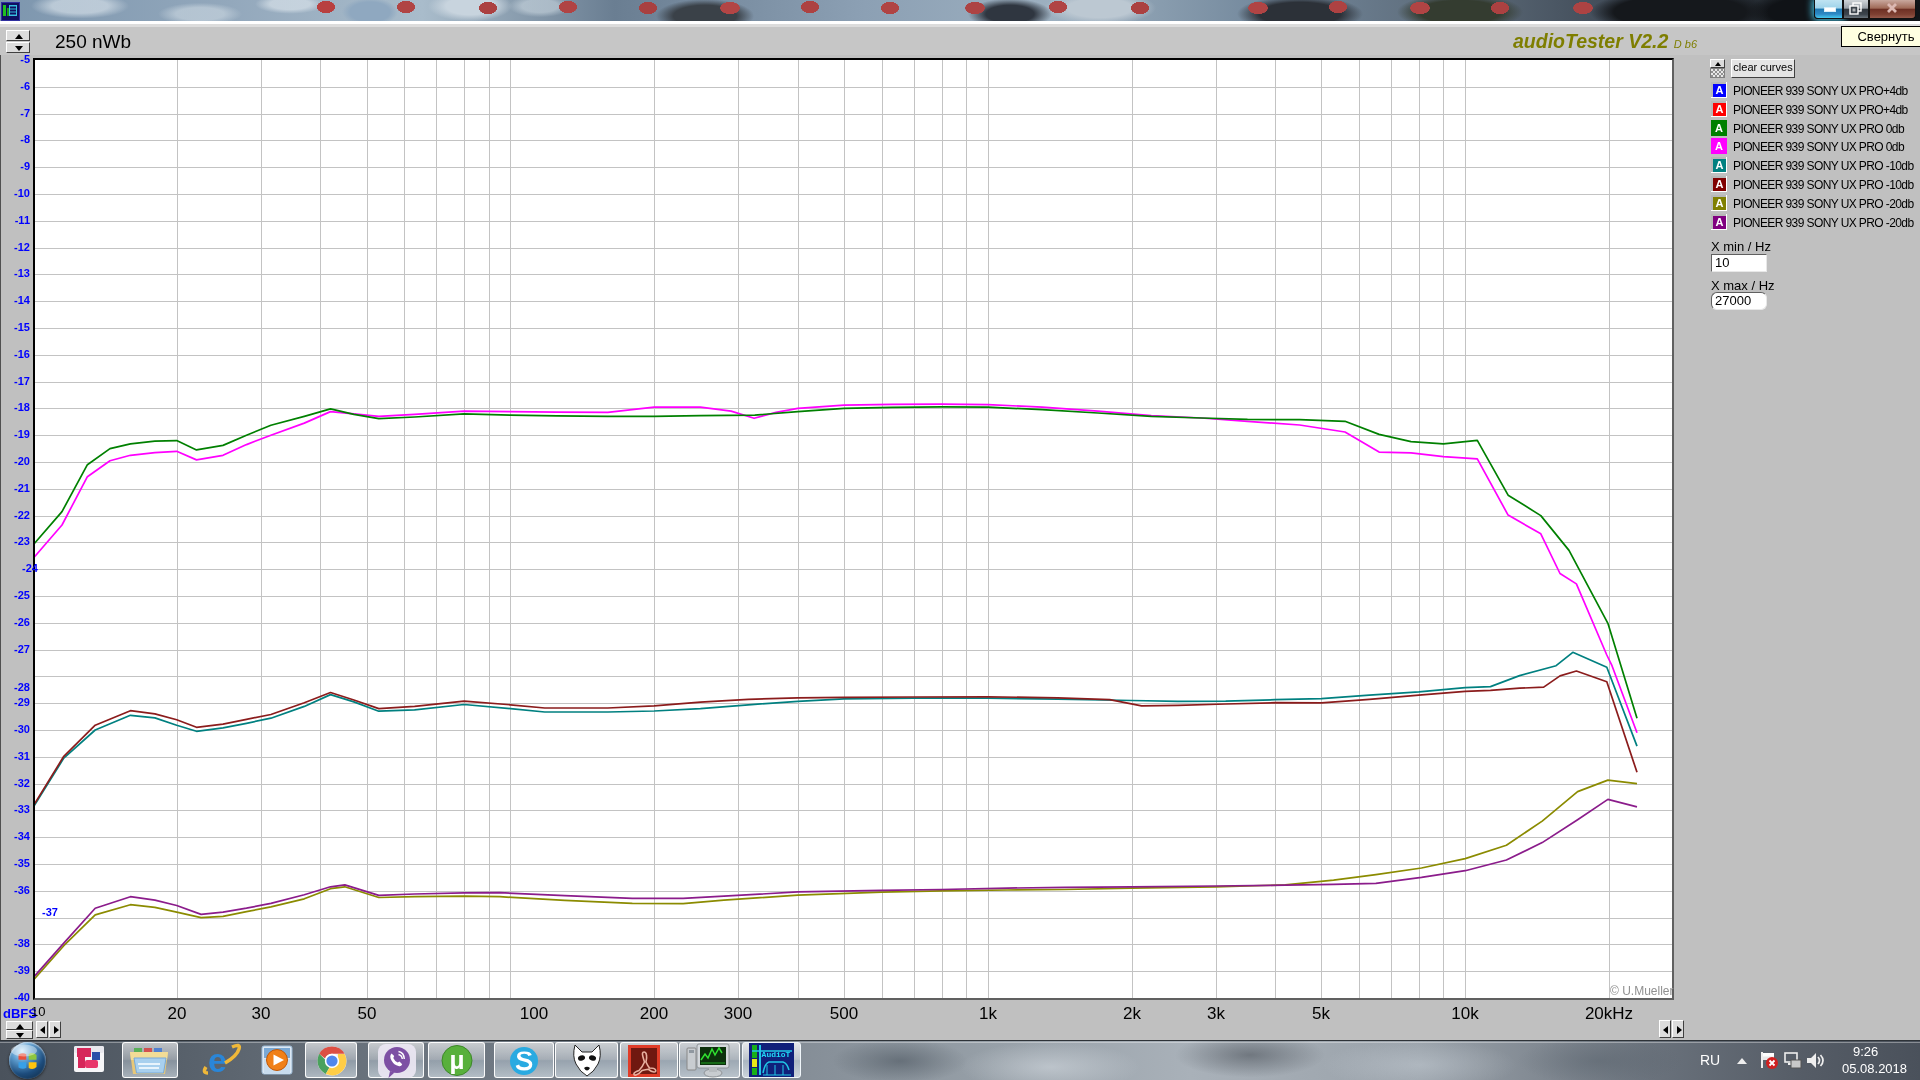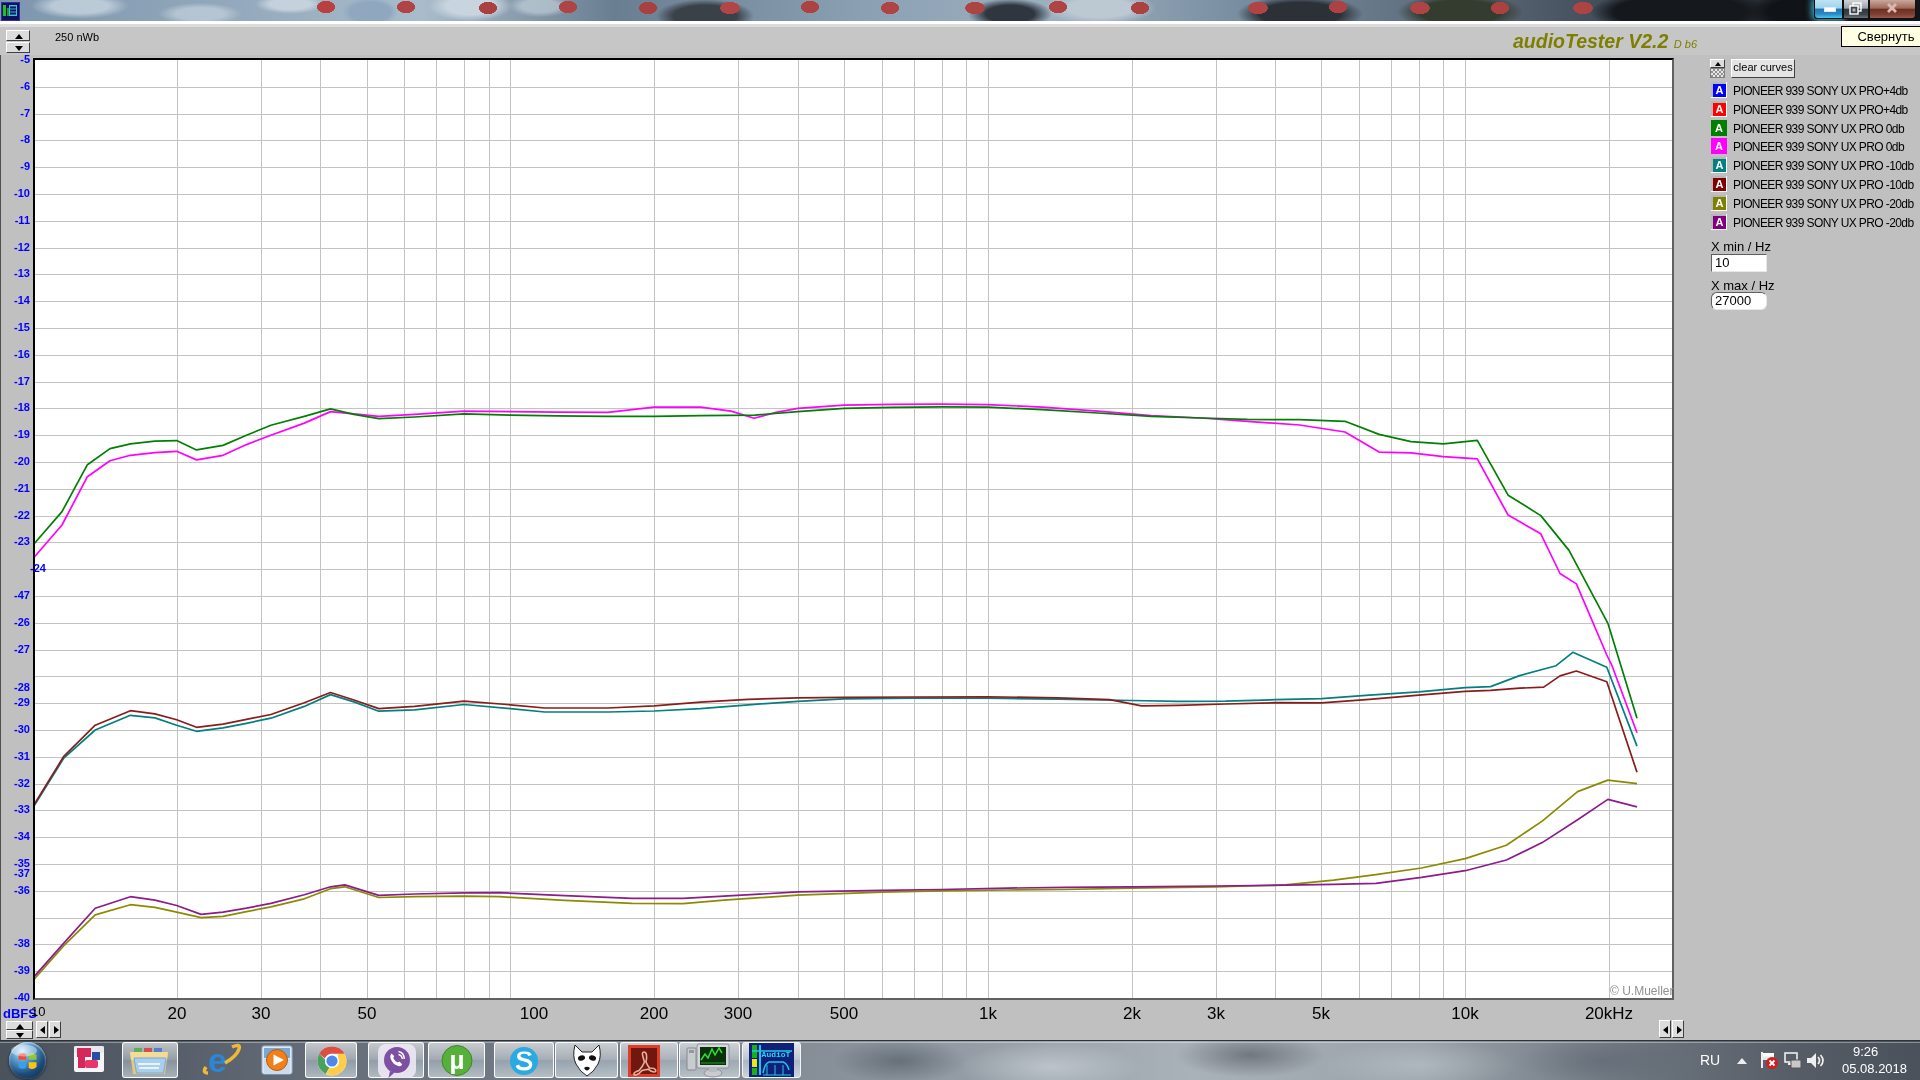--- a/index.html
+++ b/index.html
@@ -43,21 +43,21 @@
 #btnmin{left:1814px;width:29px;background:linear-gradient(#bfe3f2 0%,#9fd3ea 45%,#1f78b0 50%,#2d88c4 78%,#45c8ee 100%);border-radius:0 0 0 4px;box-shadow:0 0 7px 2px rgba(80,220,255,.8);}
 #btnmax{left:1843px;width:26px;background:linear-gradient(#cfd4d8 0%,#9aa1a8 45%,#31373e 52%,#3c444c 80%,#6a747c 100%);}
 #btnclose{left:1869px;width:47px;background:linear-gradient(#c9a89e 0%,#a06a58 45%,#6e3024 52%,#7e4032 80%,#95594a 100%);border-radius:0 0 4px 0;}
 .glyph{position:absolute;color:#fff;}
 
 #topwhite{left:0;top:21px;width:1920px;height:3px;background:#fff;}
 #toolbar{left:0;top:24px;width:1920px;height:31px;background:linear-gradient(#dcdcdc 0 3px,#c6c6c6 3px 100%);}
 #winbg{left:0;top:55px;width:1920px;height:985px;background:#c0c0c0;border-left:1px solid #505050;box-sizing:border-box;}
 .spbtn{background:#dcdcdc;border-top:1px solid #fff;border-left:1px solid #fff;border-right:1px solid #404040;border-bottom:1px solid #404040;box-sizing:border-box;}
 .tri{width:0;height:0;position:absolute;}
-#nwb{left:55px;top:31px;font-size:11px;color:#000;}
+#nwb{left:55px;top:31px;font-size:19px;color:#000;}
 #title{left:1513px;top:30px;font-size:19.5px;font-weight:bold;font-style:italic;color:#7e7e00;letter-spacing:0px;}
 #titsub{font-size:11px;font-weight:normal;}
 
 #tip{left:1841px;top:26px;width:90px;height:21px;background:#ffffe1;border:1px solid #000;box-sizing:border-box;font-size:13px;color:#000;text-align:center;line-height:19px;}
 
 #chart{left:33px;top:58px;width:1637px;height:938px;background:#fff;border-top:2px solid #000;border-left:2px solid #000;border-right:2px solid #606060;border-bottom:2px solid #606060;box-sizing:content-box;}
 #chart svg{position:absolute;left:0;top:0;}
 .ylab{position:absolute;width:30px;text-align:right;font-size:11px;font-weight:bold;color:#0000ff;}
 .xlab{position:absolute;top:1004px;font-size:17px;color:#000;transform:translateX(-50%);}
 #dbfs{left:3px;top:1006px;font-size:13px;font-weight:bold;color:#0000ff;}
@@ -207,34 +207,34 @@
 <div class="ylab" style="left:0px;top:294px;">-14</div>
 <div class="ylab" style="left:0px;top:321px;">-15</div>
 <div class="ylab" style="left:0px;top:348px;">-16</div>
 <div class="ylab" style="left:0px;top:375px;">-17</div>
 <div class="ylab" style="left:0px;top:401px;">-18</div>
 <div class="ylab" style="left:0px;top:428px;">-19</div>
 <div class="ylab" style="left:0px;top:455px;">-20</div>
 <div class="ylab" style="left:0px;top:482px;">-21</div>
 <div class="ylab" style="left:0px;top:509px;">-22</div>
 <div class="ylab" style="left:0px;top:535px;">-23</div>
-<div class="ylab" style="left:16px;top:562px;">-24</div>
-<div class="ylab" style="left:0px;top:589px;">-47</div>
+<div class="ylab" style="left:8px;top:562px;">-24</div>
+<div class="ylab" style="left:0px;top:589px;">-25</div>
 <div class="ylab" style="left:0px;top:616px;">-26</div>
 <div class="ylab" style="left:0px;top:643px;">-27</div>
 <div class="ylab" style="left:0px;top:669px;margin-top:12px;">-28</div>
 <div class="ylab" style="left:0px;top:696px;">-29</div>
 <div class="ylab" style="left:0px;top:723px;">-30</div>
 <div class="ylab" style="left:0px;top:750px;">-31</div>
 <div class="ylab" style="left:0px;top:777px;">-32</div>
 <div class="ylab" style="left:0px;top:803px;">-33</div>
 <div class="ylab" style="left:0px;top:830px;">-34</div>
 <div class="ylab" style="left:0px;top:857px;">-35</div>
 <div class="ylab" style="left:0px;top:884px;">-36</div>
-<div class="ylab" style="left:0px;top:867px;">-37</div>
+<div class="ylab" style="left:0px;top:906px;padding-left:28px;">-37</div>
 <div class="ylab" style="left:0px;top:937px;">-38</div>
 <div class="ylab" style="left:0px;top:964px;">-39</div>
 <div class="ylab" style="left:0px;top:991px;">-40</div>
 <div class="xlab" style="left:177px;">20</div>
 <div class="xlab" style="left:261px;">30</div>
 <div class="xlab" style="left:367px;">50</div>
 <div class="xlab" style="left:510px;margin-left:24px;">100</div>
 <div class="xlab" style="left:654px;">200</div>
 <div class="xlab" style="left:738px;">300</div>
 <div class="xlab" style="left:844px;">500</div>

